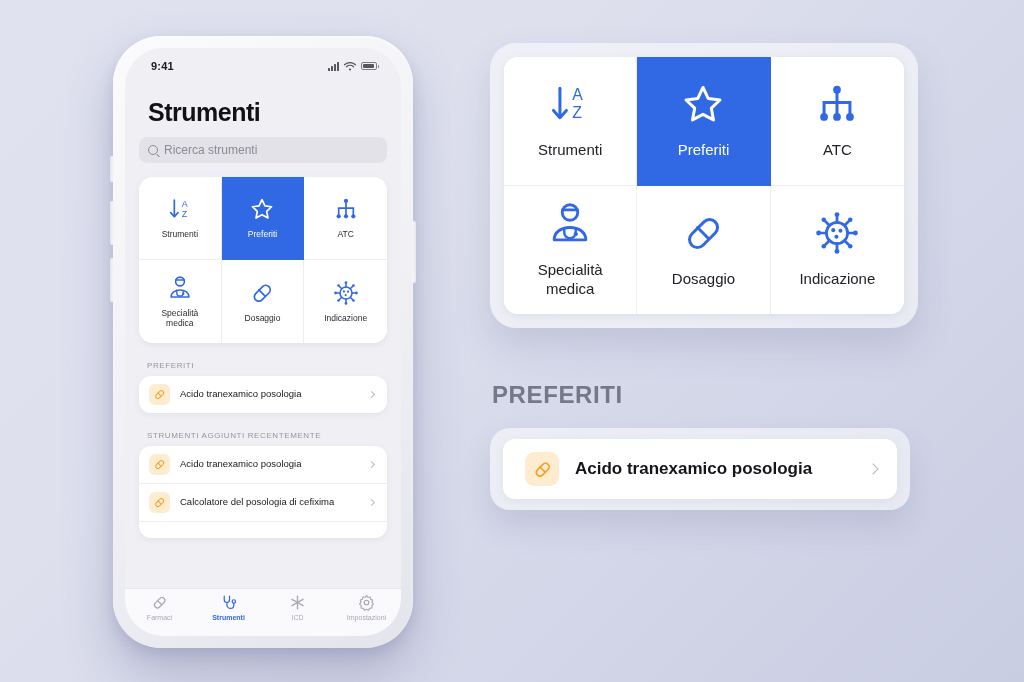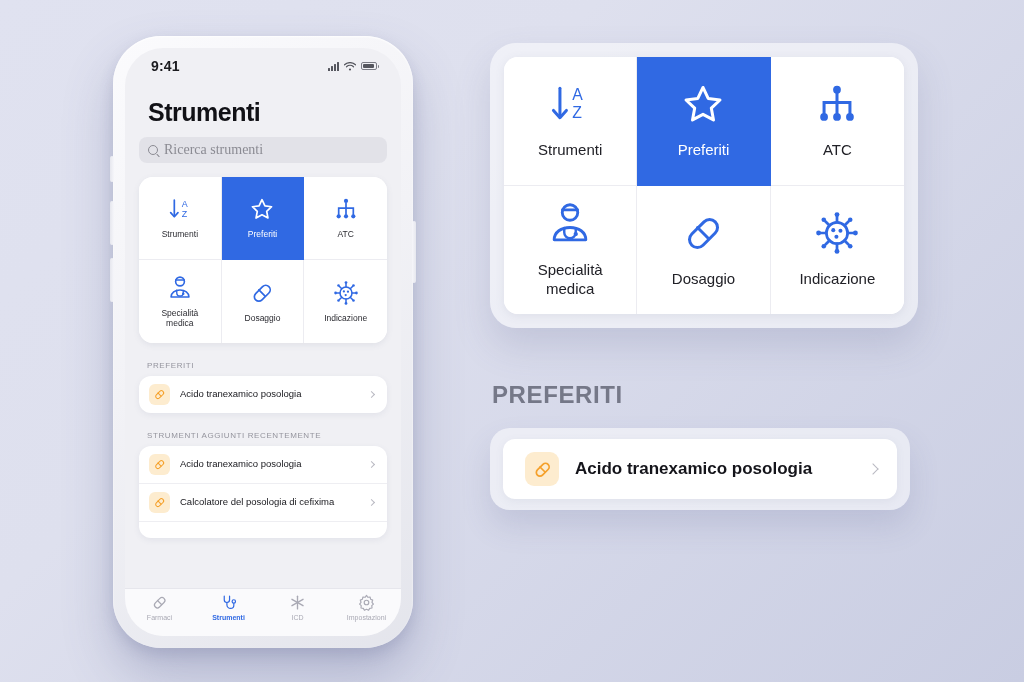--- a/index.html
+++ b/index.html
@@ -55,21 +55,21 @@
   
   .statusbar {
     height: 30px;
     flex: 0 0 30px;
     display: flex;
     align-items: center;
     justify-content: space-between;
     padding: 6px 24px 0 26px;
   }
   .status-time {
-    font-size: 14px;
+    font-size: 11px;
     font-weight: bold;
     color: #1b1b1f;
     letter-spacing: 0.2px;
   }
   .status-icons { display: flex; align-items: center; gap: 5px; }
   .ic-signal { display: flex; align-items: flex-end; gap: 1px; height: 9px; }
   .ic-signal i { width: 2px; background: #55565e; border-radius: 0.5px; display: block; }
   .ic-signal i:nth-child(1) { height: 3px; }
   .ic-signal i:nth-child(2) { height: 5px; }
   .ic-signal i:nth-child(3) { height: 7px; }
@@ -106,23 +106,22 @@
     height: 26px;
     background: #e2e2e8;
     border-radius: 8px;
     display: flex;
     align-items: center;
     gap: 6px;
     padding: 0 9px;
     margin: 0 0 14px 0;
   }
   .searchbar .ph {
-    font-size: 14px;
+    font-size: 12px;
     color: #8b8b93;
-    font-family: Liberation Serif, serif;
   }
   .mag {
     width: 10px; height: 10px;
     border: 1.2px solid #8b8b93;
     border-radius: 50%;
     position: relative;
     flex: 0 0 auto;
   }
   .mag::after {
     content: ""; position: absolute;

